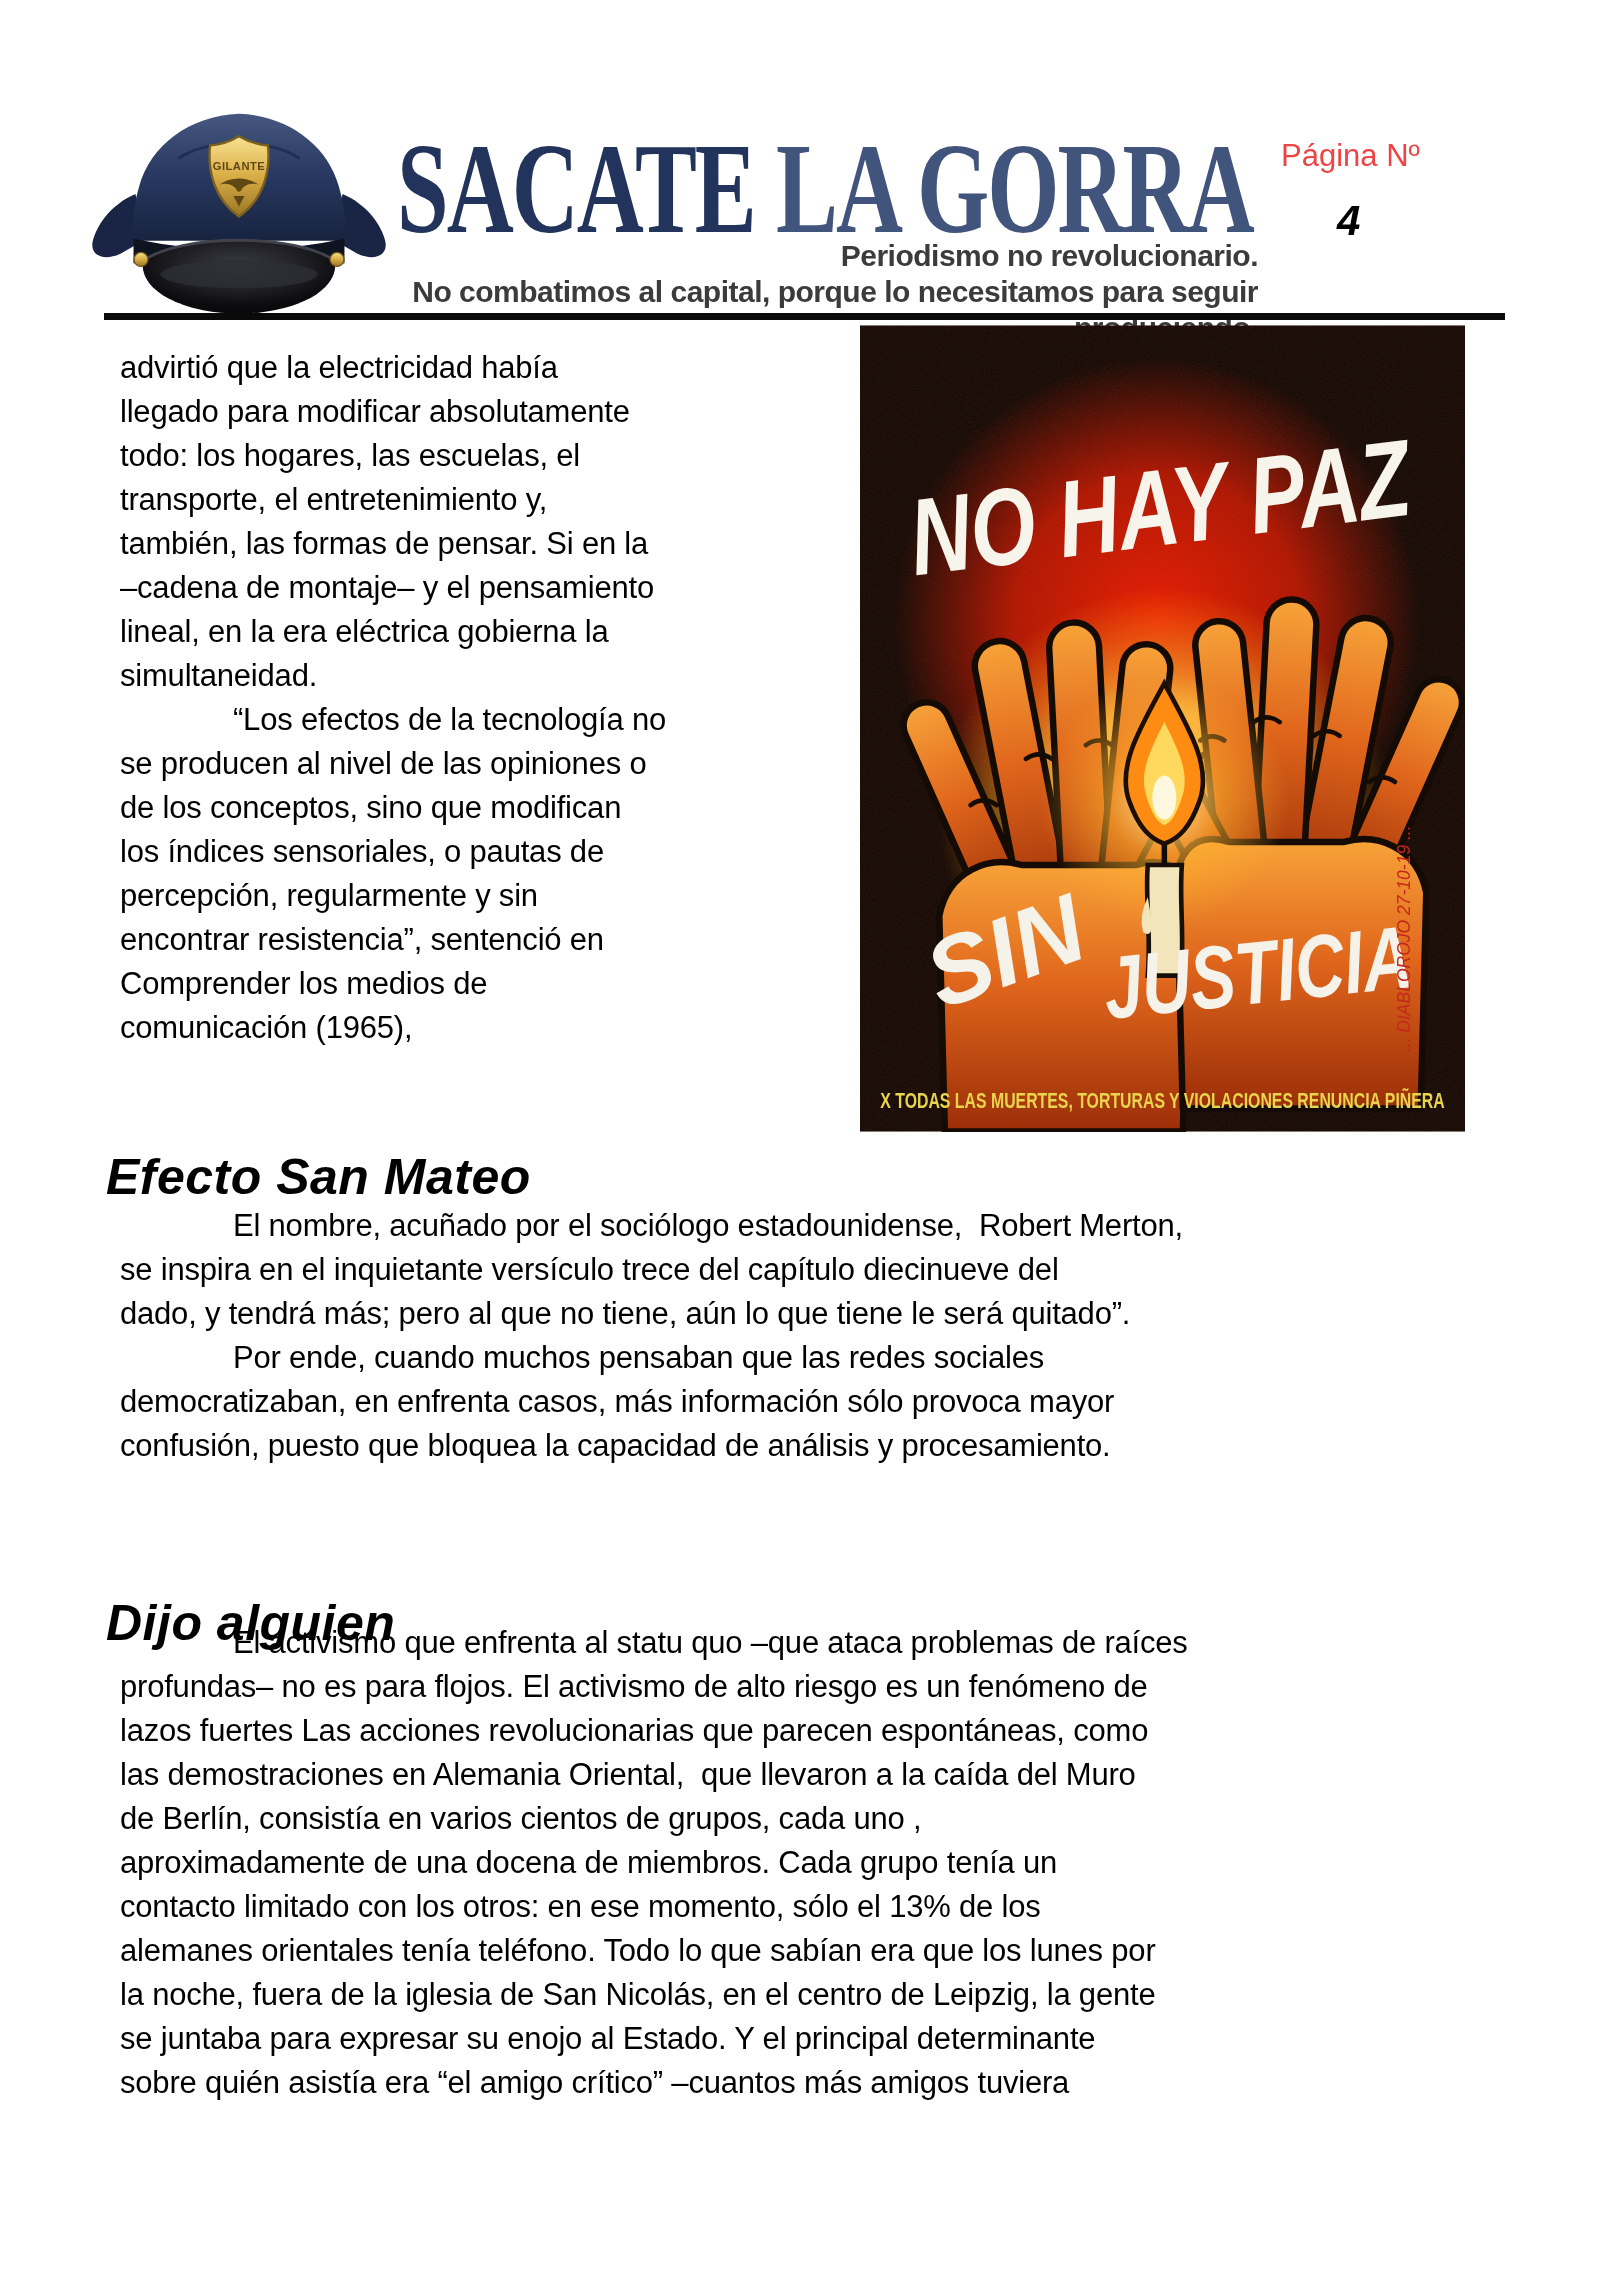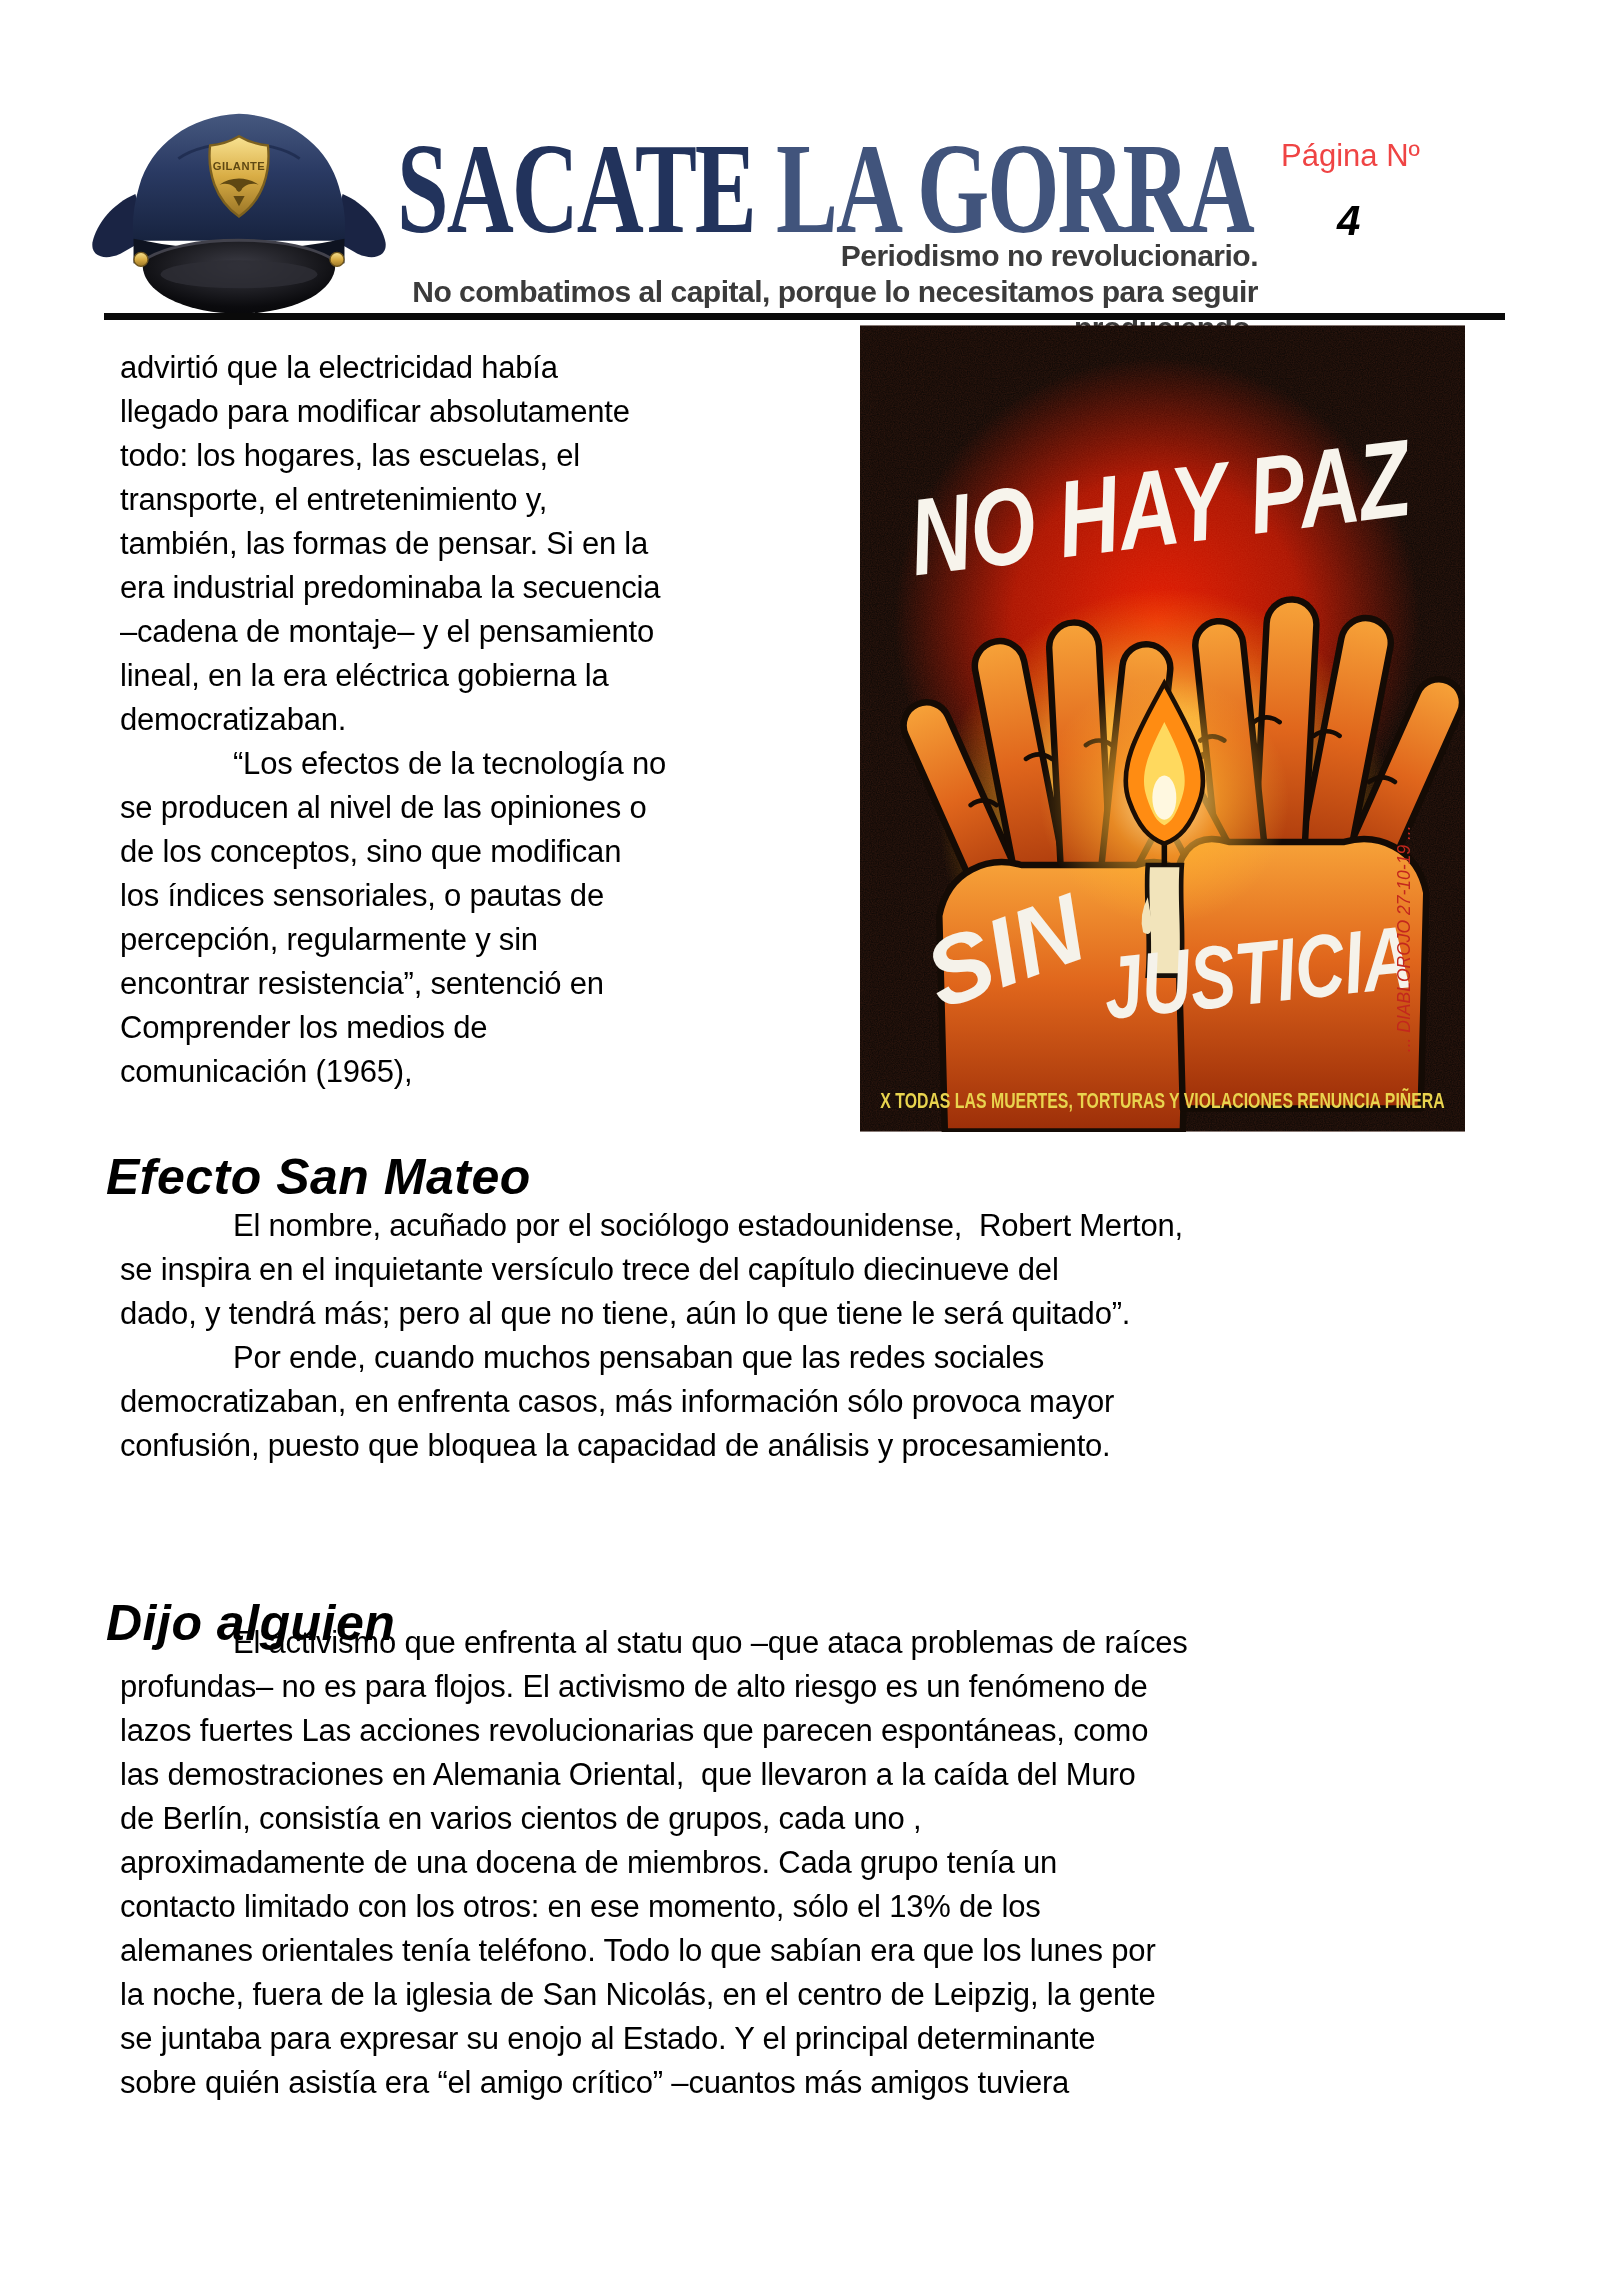--- a/index.html
+++ b/index.html
@@ -101,24 +101,23 @@
   </div>
 
   <div class="header-rule"></div>
 
   <div class="textblock left-col">
       <div class="tline">advirtió que la electricidad había</div>
       <div class="tline">llegado para modificar absolutamente</div>
       <div class="tline">todo: los hogares, las escuelas, el</div>
       <div class="tline">transporte, el entretenimiento y,</div>
       <div class="tline">también, las formas de pensar. Si en la</div>
-      <div class="tline">era industrial predominaba la secuencia</div>
       <div class="tline">–cadena de montaje– y el pensamiento</div>
       <div class="tline">lineal, en la era eléctrica gobierna la</div>
-      <div class="tline">democratizaban.</div>
+      <div class="tline">simultaneidad.</div>
       <div class="tline indent">“Los efectos de la tecnología no</div>
       <div class="tline">se producen al nivel de las opiniones o</div>
       <div class="tline">de los conceptos, sino que modifican</div>
       <div class="tline">los índices sensoriales, o pautas de</div>
       <div class="tline">percepción, regularmente y sin</div>
       <div class="tline">encontrar resistencia”, sentenció en</div>
       <div class="tline">Comprender los medios de</div>
       <div class="tline">comunicación (1965),</div>
     </div>
 

